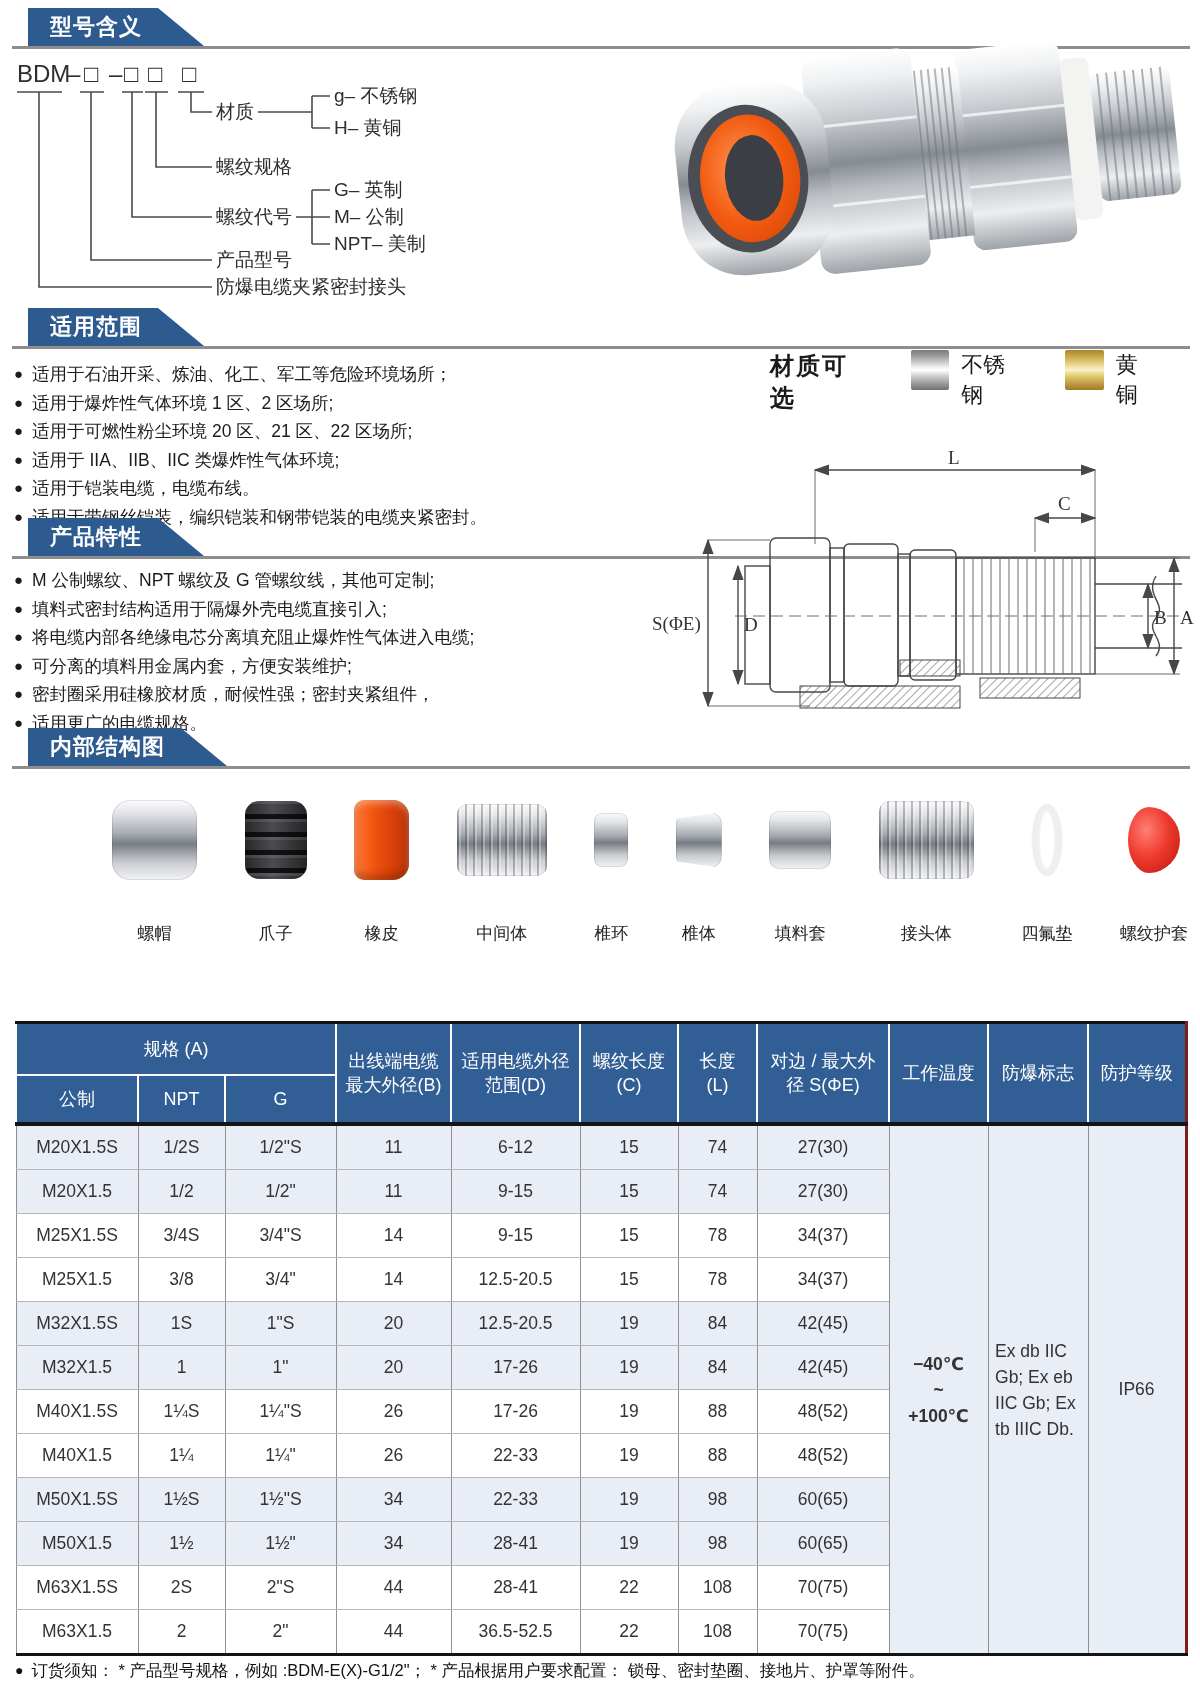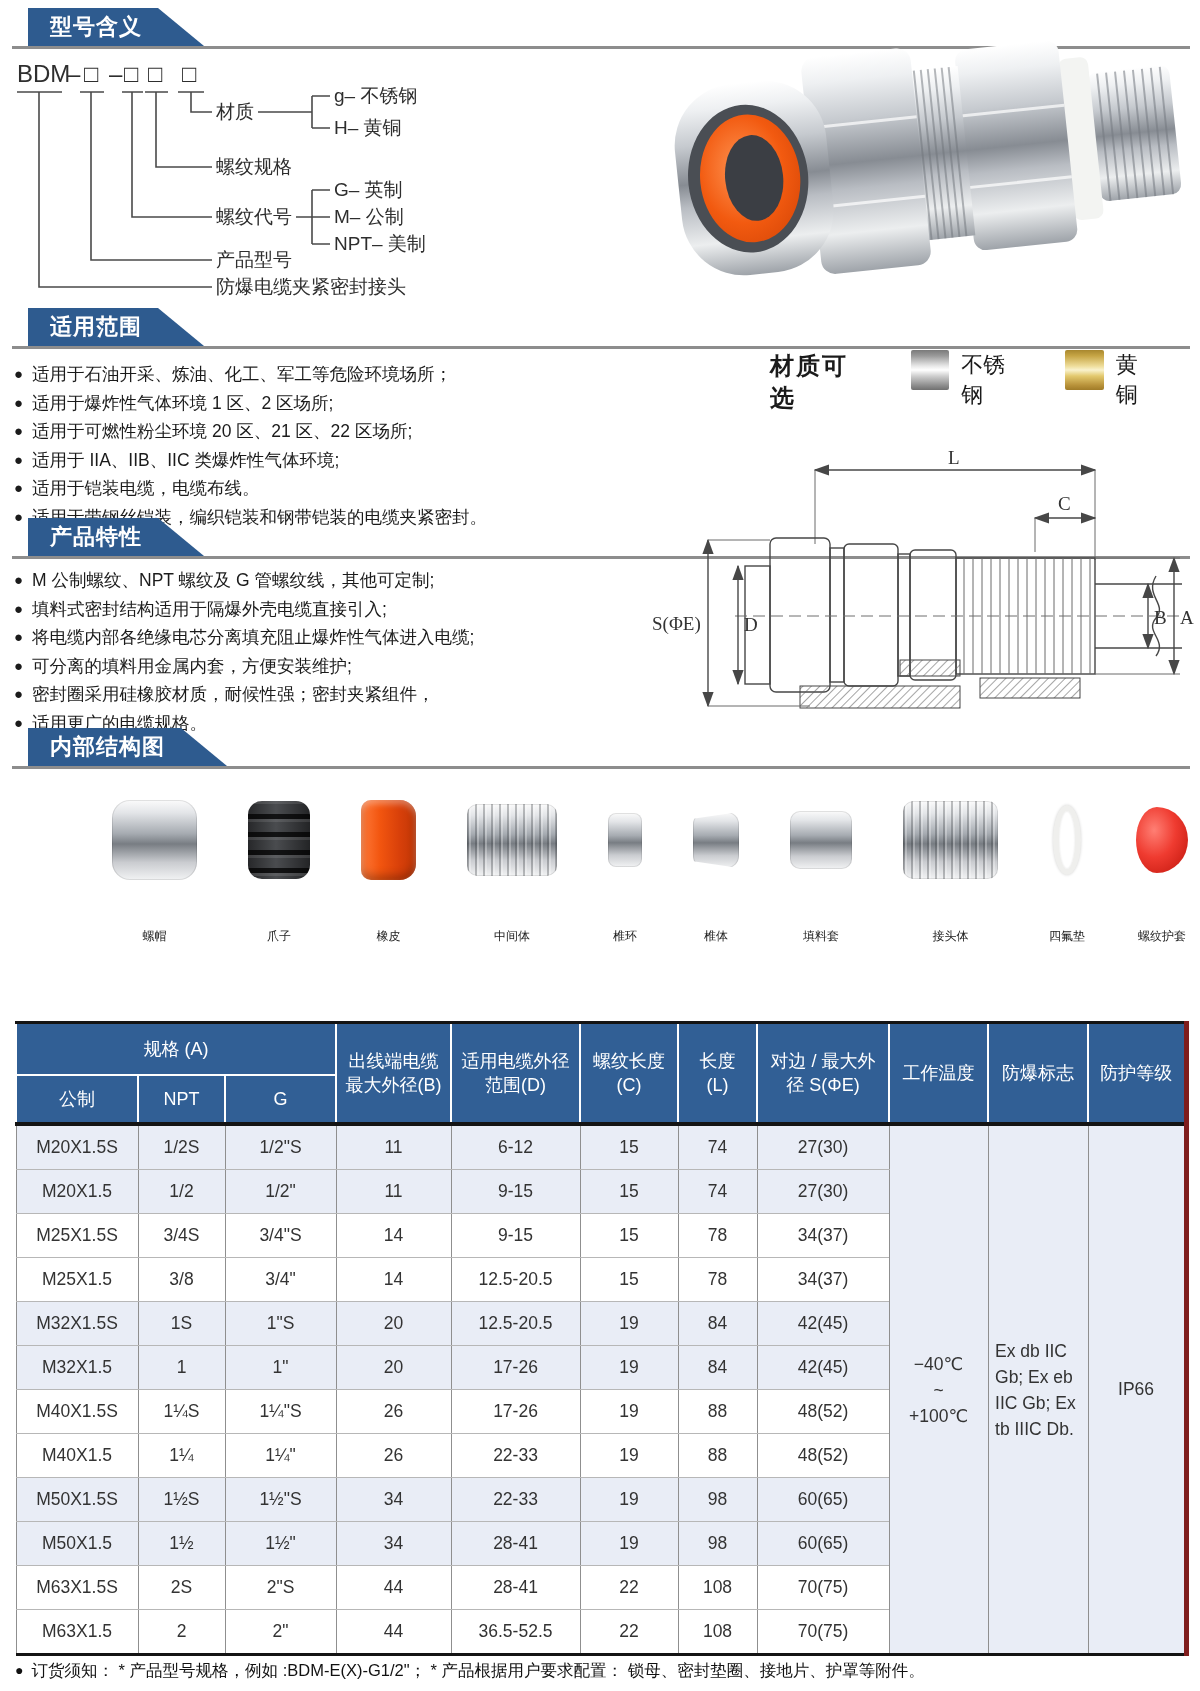--- a/index.html
+++ b/index.html
@@ -40,53 +40,53 @@
   
   .tech{position:absolute;left:650px;top:448px;}
   .tech text{font-family:"Liberation Serif","DejaVu Serif",serif;font-size:19px;fill:#333;}
   .tech .ln{stroke:#474747;stroke-width:1.4;fill:none;}
   .tech .thin{stroke:#6b6b6b;stroke-width:1;fill:none;}
 
   
   .parts{position:absolute;left:112px;top:770px;width:1076px;display:flex;justify-content:space-between;}
   .part{display:flex;flex-direction:column;align-items:center;}
   .part .area{height:140px;display:flex;align-items:center;}
-  .part .label{margin-top:18px;font-size:12px;color:#222;white-space:nowrap;}
+  .part .label{margin-top:12px;font-size:17px;color:#222;white-space:nowrap;}
   .chrome{background:
       linear-gradient(180deg,#fbfbfb 0%,#e3e5e8 16%,#a6abb1 42%,#787d83 55%,#caccd0 78%,#f2f3f4 100%);
       border-radius:12px;box-shadow:inset 0 0 0 1px rgba(0,0,0,.10);}
   .threaded{background:
       repeating-linear-gradient(90deg,rgba(50,54,58,.30) 0 2px,rgba(255,255,255,.28) 2px 4px,rgba(0,0,0,0) 4px 8px),
       linear-gradient(180deg,#fbfbfb 0%,#e3e5e8 16%,#a6abb1 42%,#787d83 55%,#caccd0 78%,#f2f3f4 100%);
       border-radius:10px;box-shadow:inset 0 0 0 1px rgba(0,0,0,.10);}
   .claw{background:
       repeating-linear-gradient(180deg,rgba(255,255,255,.10) 0 3px,rgba(0,0,0,0) 3px 13px,rgba(0,0,0,.75) 13px 18px),
       linear-gradient(90deg,#27282a,#4a4c4f 45%,#232426);border-radius:14px;}
   .rubber{background:linear-gradient(90deg,#ff7a3a 0%,#f2550f 35%,#d8400a 70%,#c03606 100%);
       border-radius:10px 16px 16px 10px;box-shadow:inset 0 4px 6px rgba(255,255,255,.35),inset 0 -5px 8px rgba(0,0,0,.25);}
   .cone{clip-path:polygon(0 12%,100% 0,100% 100%,0 88%);}
   .ptfe{background:#fff;border:6px solid #efefed;border-radius:50%;box-shadow:0 0 3px rgba(0,0,0,.18),inset 0 0 2px rgba(0,0,0,.12);}
   .redcap{background:radial-gradient(ellipse at 35% 35%,#ff7f74 0%,#ef3b30 45%,#c61a10 90%);
       border-radius:40% 60% 60% 40% / 50% 50% 50% 50%;}
 
   
   .sel-table{position:absolute;left:15px;top:1021px;border-collapse:collapse;width:1170px;table-layout:fixed;
-             border-top:3px solid #141414;border-left:1px solid #9a9a9a;border-right:5px solid #7f1d1d;}
+             border-top:3px solid #141414;border-left:1px solid #9a9a9a;border-right:3px solid #7f1d1d;}
   .sel-table thead{border-bottom:4px solid #141414;}
   .sel-table thead th{background:#315f95;color:#fff;font-weight:normal;font-size:18px;border:2px solid #fff;
              padding:0;line-height:1.35;}
   .sel-table thead tr.h1 th{height:50px;}
   .sel-table thead tr.h2 th{height:46px;}
   .sel-table tbody{border-bottom:3px solid #141414;padding-left:48px;}
   .sel-table tbody td{height:43px;text-align:center;font-size:17.5px;color:#333;
              border-left:1px solid #8f8f8f;border-right:1px solid #8f8f8f;
              border-top:1px solid #b7b7b7;border-bottom:1px solid #b7b7b7;background:#fff;padding:0;}
   .sel-table tbody tr.alt td{background:#e9edf6;}
   .sel-table tbody td.merge{background:#fff;vertical-align:middle;}
-  .merge .temp-line{line-height:26px;font-size:17.5px;}
+  .merge .temp-line{line-height:26px;font-size:17.5px;font-weight:bold;}
   .merge .ex-text{width:86px;margin:12px auto;text-align:left;line-height:26px;font-size:17.5px;}
 
   
   .footer{position:absolute;left:15px;top:1658px;width:1170px;font-size:16.5px;color:#111;display:flex;}
   .footer .dot{margin-right:8px;font-size:14px;line-height:24px;}
   .footer .txt{line-height:24px;}
 </style>
 </head>
 <body>
 

